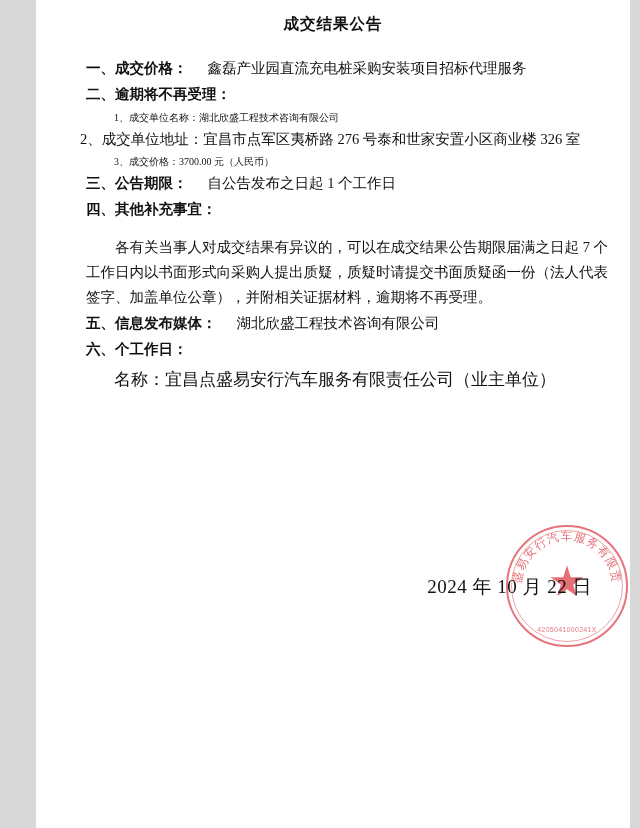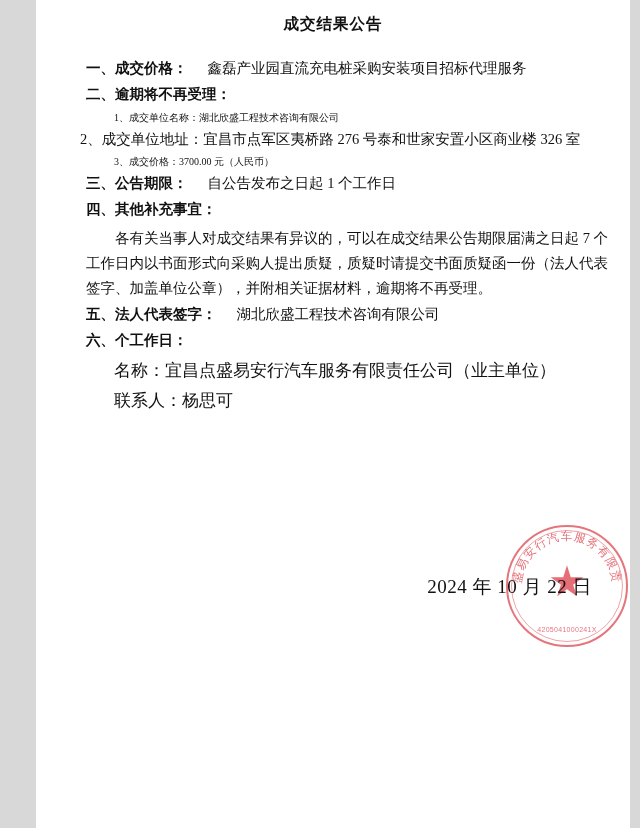--- a/index.html
+++ b/index.html
@@ -64,21 +64,21 @@
   }
   .sub-hang .cont {
     display: block;
     margin-left: -34px;
   }
   .para {
     font-size: 14.5px;
     line-height: 1.72;
     padding-left: 28px;
     text-indent: 29px;
-    margin: 4px 0 2px 0;
+    margin: 13px 0 2px 0;
     text-align: justify;
   }
   .kv {
     font-size: 17px;
     line-height: 1.78;
     padding-left: 56px;
     margin: 0;
   }
   .date-line {
     position: absolute;
@@ -181,32 +181,29 @@
     <p class="sec sec-head">
       <span>三、</span><span>公告期限：</span><span class="val">自公告发布之日起 1 个工作日</span>
     </p>
 
     <p class="sec sec-head">
       <span>四、</span><span>其他补充事宜：</span>
     </p>
     <p class="para">各有关当事人对成交结果有异议的，可以在成交结果公告期限届满之日起 7 个工作日内以书面形式向采购人提出质疑，质疑时请提交书面质疑函一份（法人代表签字、加盖单位公章），并附相关证据材料，逾期将不再受理。</p>
 
     <p class="sec sec-head">
-      <span>五、</span><span>法人代表签字：</span><span class="val">湖北欣盛工程技术咨询有限公司</span>
+      <span>五、</span><span>信息发布媒体：</span><span class="val">湖北欣盛工程技术咨询有限公司</span>
     </p>
 
     <p class="sec sec-head">
       <span>六、</span><span>个工作日：</span>
     </p>
 
     <p class="kv">
       <span>名称：</span><span>宜昌点盛易安行汽车服务有限责任公司（业主单位）</span>
-    </p>
-    <p class="kv">
-      <span>联系人：</span><span>杨思可</span>
     </p>
 
     <div class="seal">
       <div class="ring"></div>
       <div class="ring2"></div>
       <svg class="arc" viewBox="0 0 122 122">
         <defs>
           <path id="arcpath" d="M 15,61 A 46,46 0 1 1 107,61"></path>
         </defs>
         <text>

